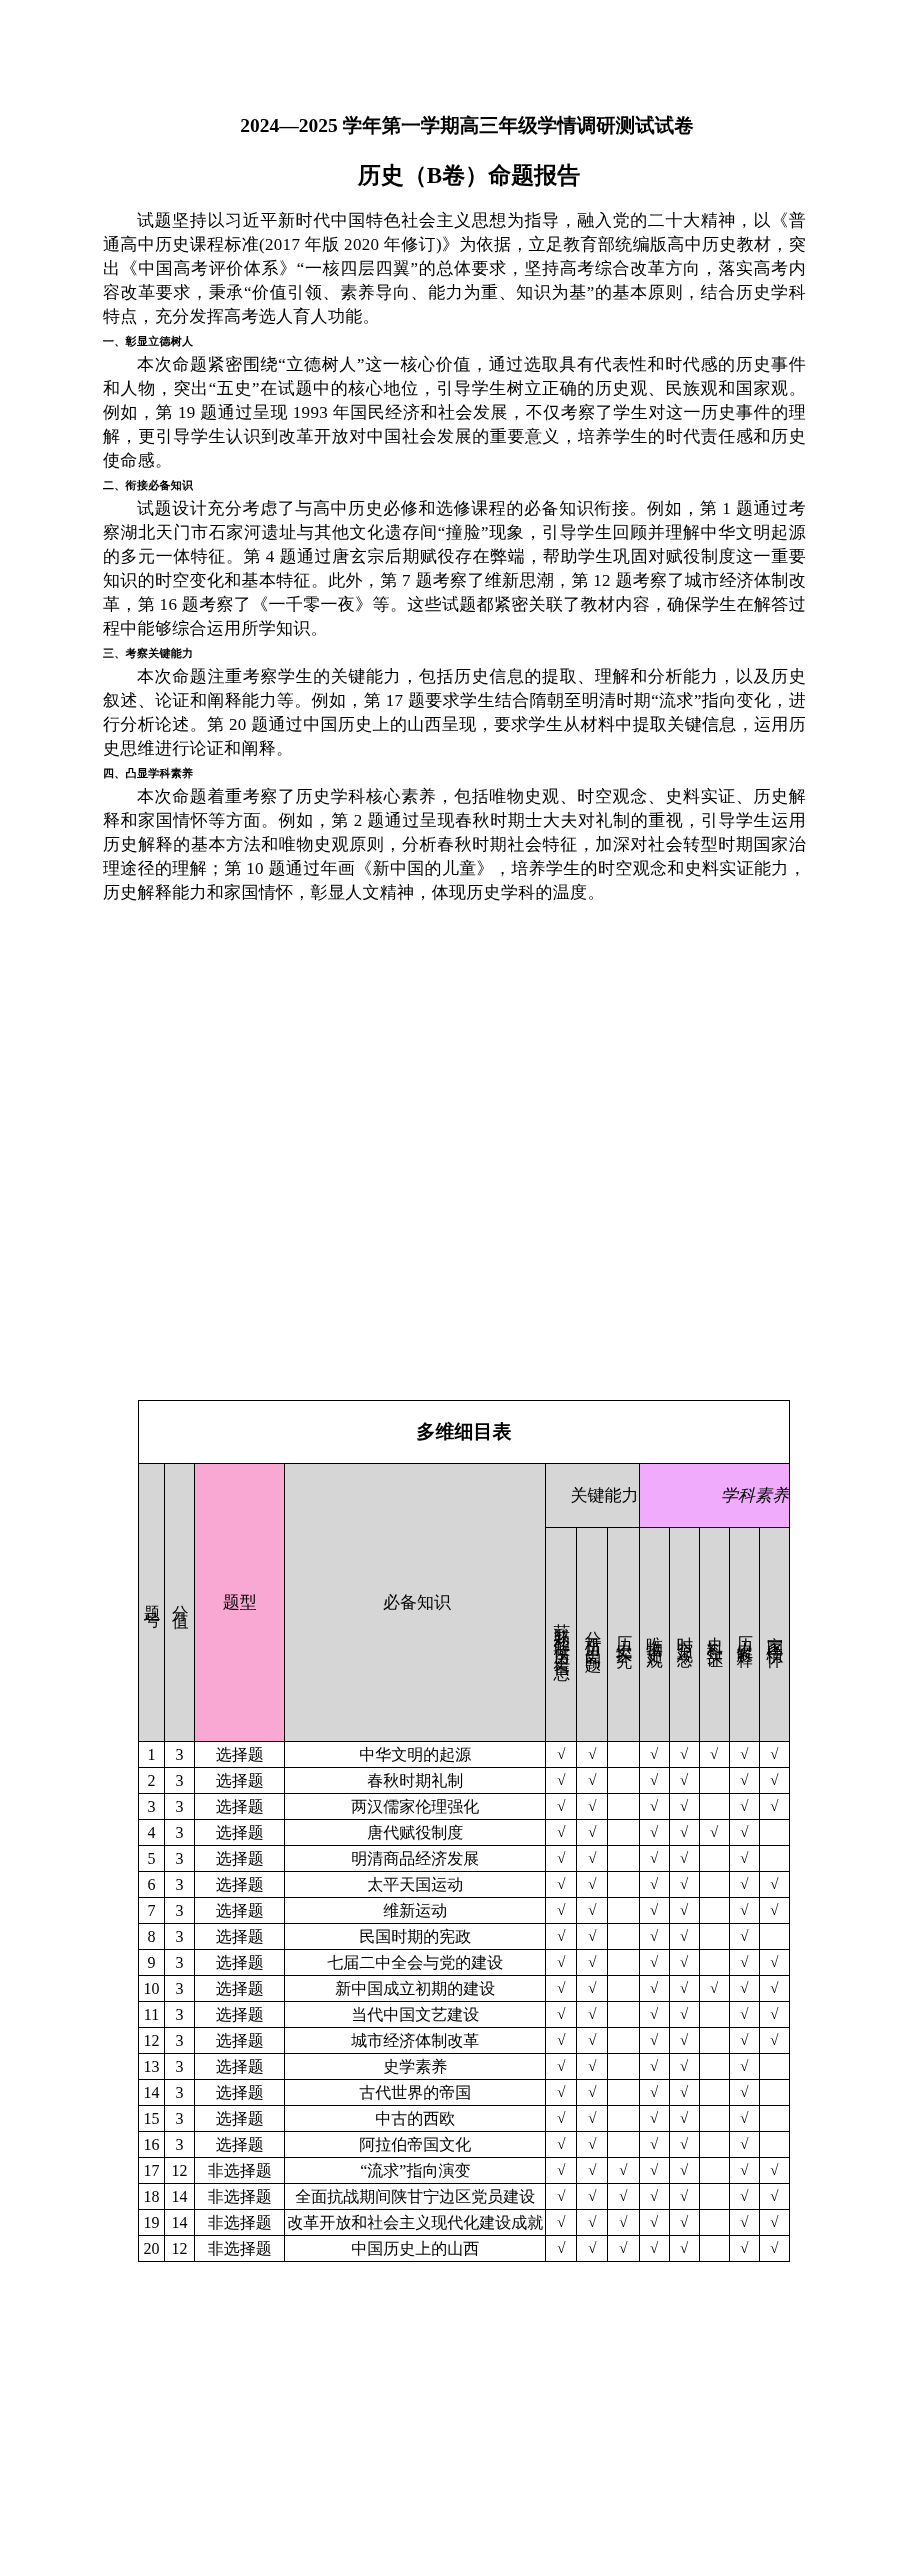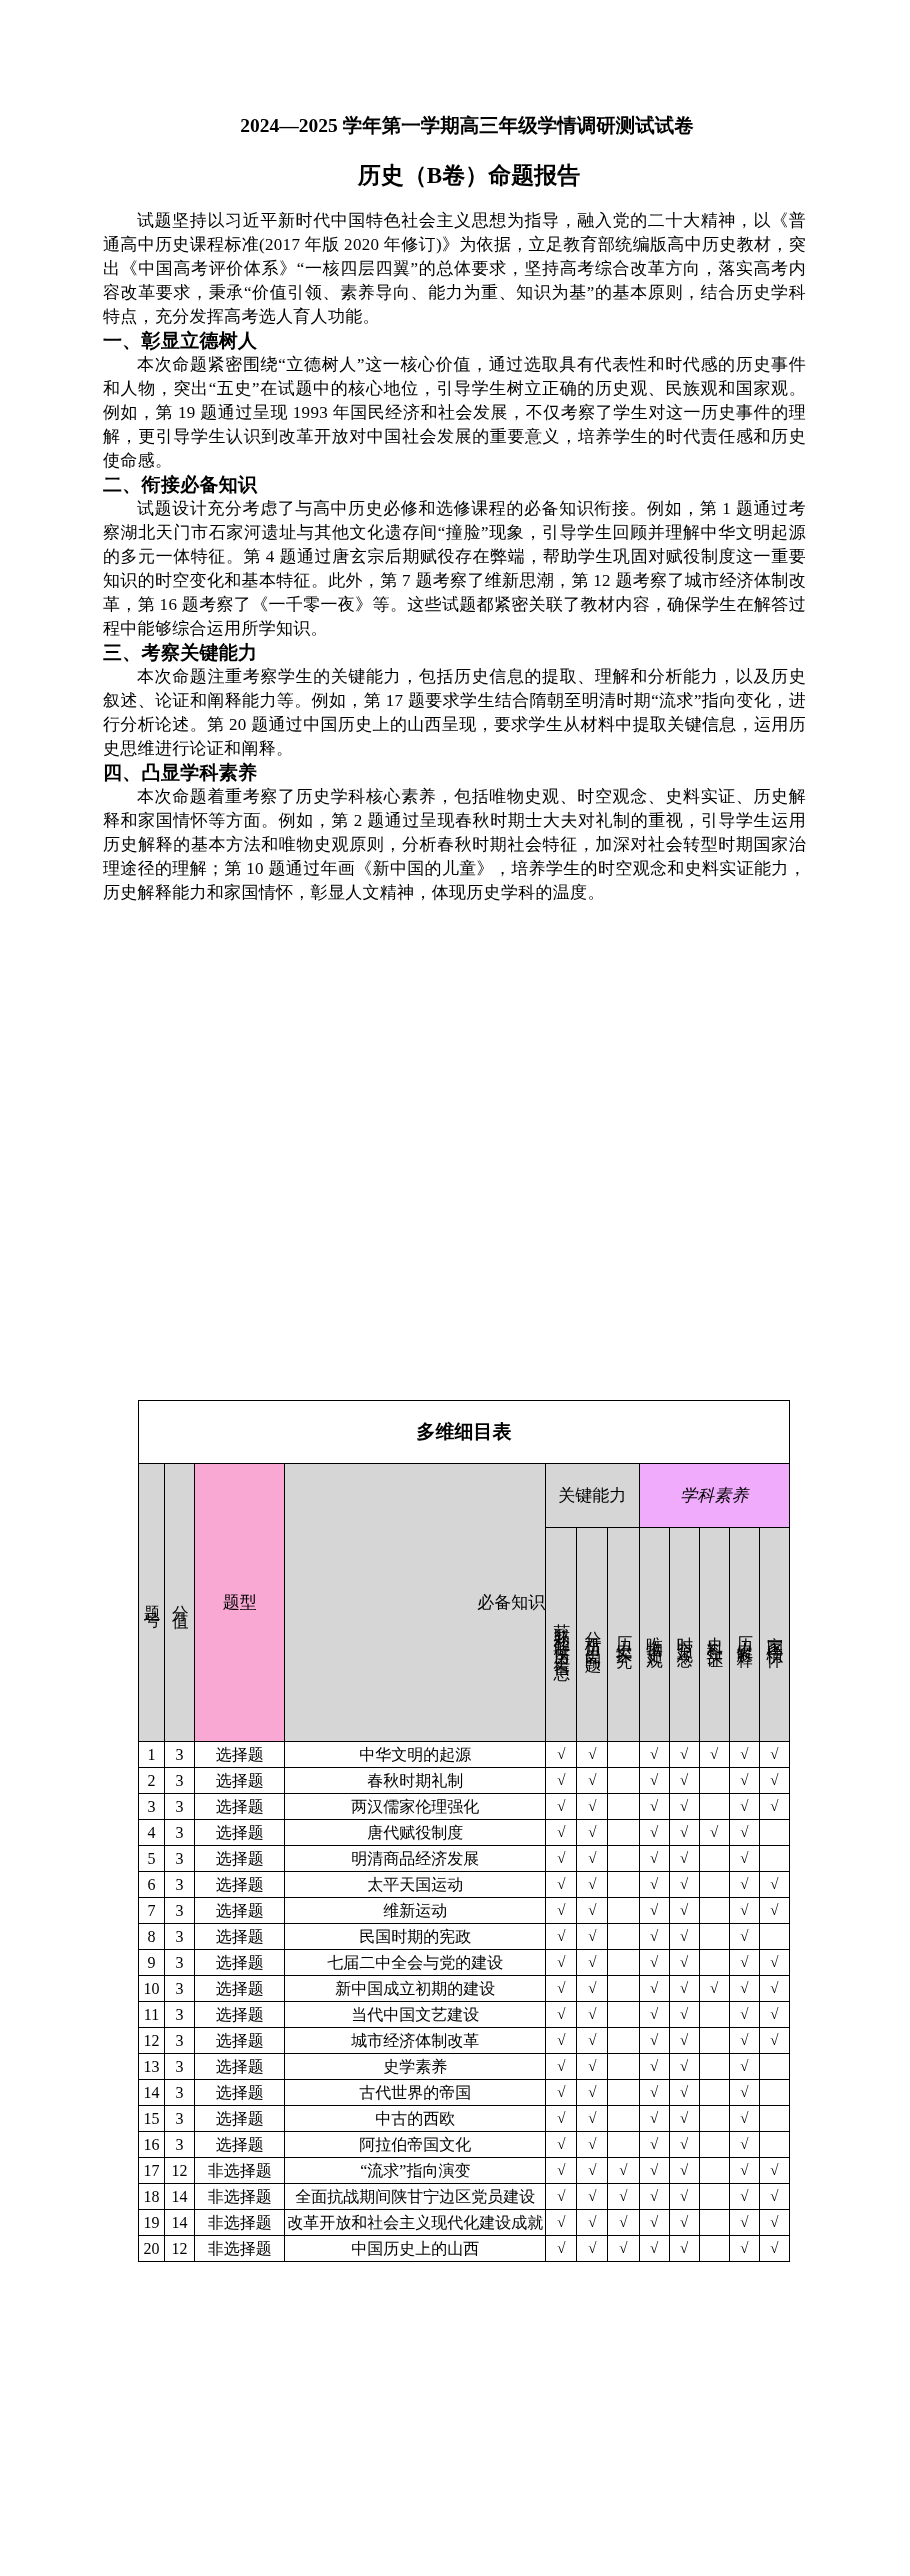--- a/index.html
+++ b/index.html
@@ -14,43 +14,43 @@
   .doc-subtitle {
     margin:25px 0 0 0; text-align:center;
     font-size:23px; font-weight:bold; line-height:1.2;padding-left:28px;
   }
   .body-text {
     margin:19px 104px 0 103px;
     font-size:17px; letter-spacing:0.3px; line-height:24px; text-align:justify;
   }
   .body-text p { margin:0; text-indent:2em; }
   .body-text h3 {
-    margin:0; font-size:19px; line-height:24px; font-weight:bold; text-indent:0;
+    margin:0; font-size:11px; line-height:24px; font-weight:bold; text-indent:0;
     font-family:"Liberation Sans","DejaVu Sans",sans-serif;
   }
   table.matrix-table {
     border-collapse:collapse; table-layout:fixed;
     width:652px; margin:495px 0 0 138px;
     border:1.1px solid #000;
   }
   .matrix-table td { border:0.6px solid #000; padding:0; vertical-align:middle; text-align:center; overflow:hidden; }
   tr.title-row td {
     height:62px; font-size:19px; font-weight:bold;
     font-family:"Liberation Sans","DejaVu Sans",sans-serif;
     border-bottom:1.7px solid #000; background:#ffffff;
   }
   tr.group-row td { height:63px; font-size:17px; }
-  tr.group-row td.span-hdr { border-bottom:1.1px solid #000; }
+  tr.group-row td.span-hdr { border-bottom:1.1px solid #000;text-align:right; }
   tr.sub-row td { height:213px; }
   .vtext {
     writing-mode:vertical-rl; text-orientation:upright;
     display:inline-block; font-size:16.6px; letter-spacing:8px; line-height:1.1;
   }
   .sub-hdr .vtext { letter-spacing:5.2px; }
-  td.knowledge-hdr { text-align:right; padding-left:3.4px; font-size:17px;margin-left:21px; }
+  td.knowledge-hdr { text-align:center; padding-left:3.4px; font-size:17px;margin-left:21px; }
   tr.data-row td { height:25px; font-size:16px; line-height:1.1; }
   tr.data-row td.check-cell { font-size:15px; }
   tr.data-row td.knowledge-cell { letter-spacing:0; }
 </style>
 </head>
 <body>
 
 <div class="page">
   <h1 class="doc-title">2024—2025 学年第一学期高三年级学情调研测试试卷</h1>
   <h2 class="doc-subtitle">历史（B卷）命题报告</h2>

